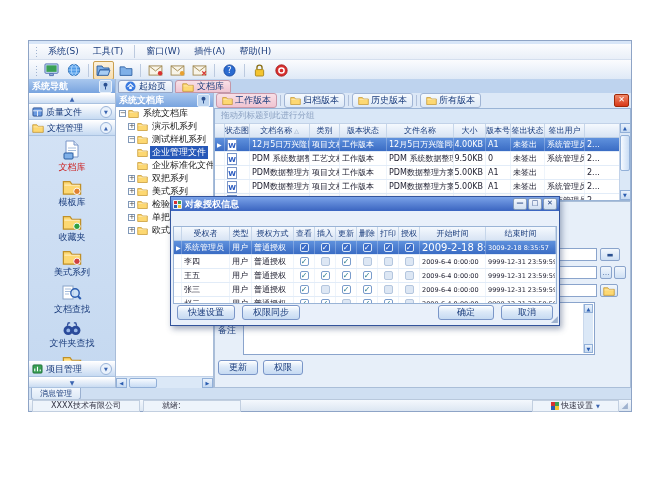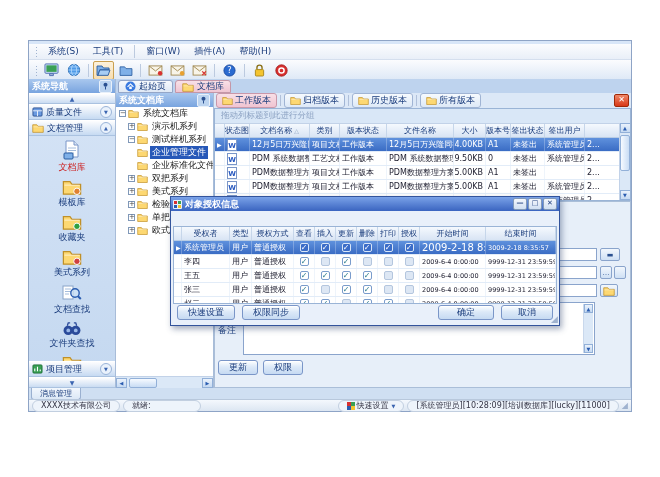--- a/index.html
+++ b/index.html
@@ -92,21 +92,21 @@
            display:flex;flex-direction:column;align-items:center;justify-content:space-between}
   .xpbtn{height:15px;padding:0 10px;border:1px solid #7a96c8;border-radius:3px;box-sizing:border-box;
          background:linear-gradient(#feffff,#dce9f8 45%,#c6daf2);display:inline-flex;align-items:center;
          justify-content:center;box-shadow:inset 0 1px #fff;white-space:nowrap}
   
   .msgrow{position:absolute;left:0;bottom:12px;right:0;height:11px;background:#cfdff2;display:flex;padding-left:2px;box-sizing:border-box}
   .msgtab{height:11px;border:1px solid #9ab0d0;border-top:none;border-radius:0 0 3px 3px;
           background:linear-gradient(#f2f7fd,#dce8f6);padding:0 8px;font-size:8px;display:flex;align-items:center}
   .statusbar{position:absolute;left:0;bottom:0;right:0;height:12px;display:flex;align-items:center;gap:3px;
              background:linear-gradient(#f4f8fd,#dce6f2);border-top:1px solid #b8c8dc;font-size:8px;color:#334;padding:0 3px;box-sizing:border-box}
-  .scell{border:1px solid #c2cfe0;border-radius:6px;height:10px;display:flex;align-items:center;padding:0 8px;background:#eef4fb;white-space:nowrap}
+  .scell{border:1px solid #c2cfe0;border-radius:0;height:10px;display:flex;align-items:center;padding:0 18px;background:#eef4fb;white-space:nowrap}
   .sgrip{color:#9fb2cf;font-size:8px;line-height:8px}
   
   .dialog{position:absolute;left:170px;top:196px;width:390px;height:130px;background:#e9f0fa;border:1px solid #33549c;
           box-shadow:2px 3px 6px rgba(50,70,110,.45);z-index:50;box-sizing:border-box}
   .dtitle{height:14px;background:linear-gradient(#7aa2e8,#3a64c0);display:flex;align-items:center;color:#fff;
           font-weight:bold;padding:0 2px;gap:3px}
   .dtitle .sp{flex:1}
   .wbtn{width:12px;height:10px;border:1px solid #8098b8;border-radius:2px;background:linear-gradient(#f4f7fc,#d0dff2);
         color:#204080;font-size:7px;line-height:8px;text-align:center;margin-left:1px}
   .dtabrow{height:13px;display:flex;align-items:flex-end;padding-left:3px;background:#dfe9f6;border-bottom:1px solid #b8c8de}
@@ -713,21 +713,20 @@
           <svg width="8" height="8" viewBox="0 0 8 8">
             <rect width="4" height="4" fill="#d83030"></rect>
             <rect x="4" width="4" height="4" fill="#3aa055"></rect>
             <rect y="4" width="4" height="4" fill="#2a5cb0"></rect>
             <rect x="4" y="4" width="4" height="4" fill="#f4c430"></rect>
           </svg>
         </span>
       <span>快速设置</span>
       <span style="font-size:5px;margin-left:3px;color:#3a64b0">▼</span>
     </span>
-    <span class="scell">[系统管理员][10:28:09][培训数据库][lucky][11000]</span>
     <span class="sgrip">◢</span>
   </div>
 </div>
 
 <div class="dialog">
   <div class="dtitle">
     <span id="dicon" style="display:inline-flex">
         <svg width="9" height="9" viewBox="0 0 9 9">
           <rect width="9" height="9" rx="1" fill="#e8f0fa"></rect>
           <rect x="1" y="1" width="3" height="3" fill="#d83030"></rect>

